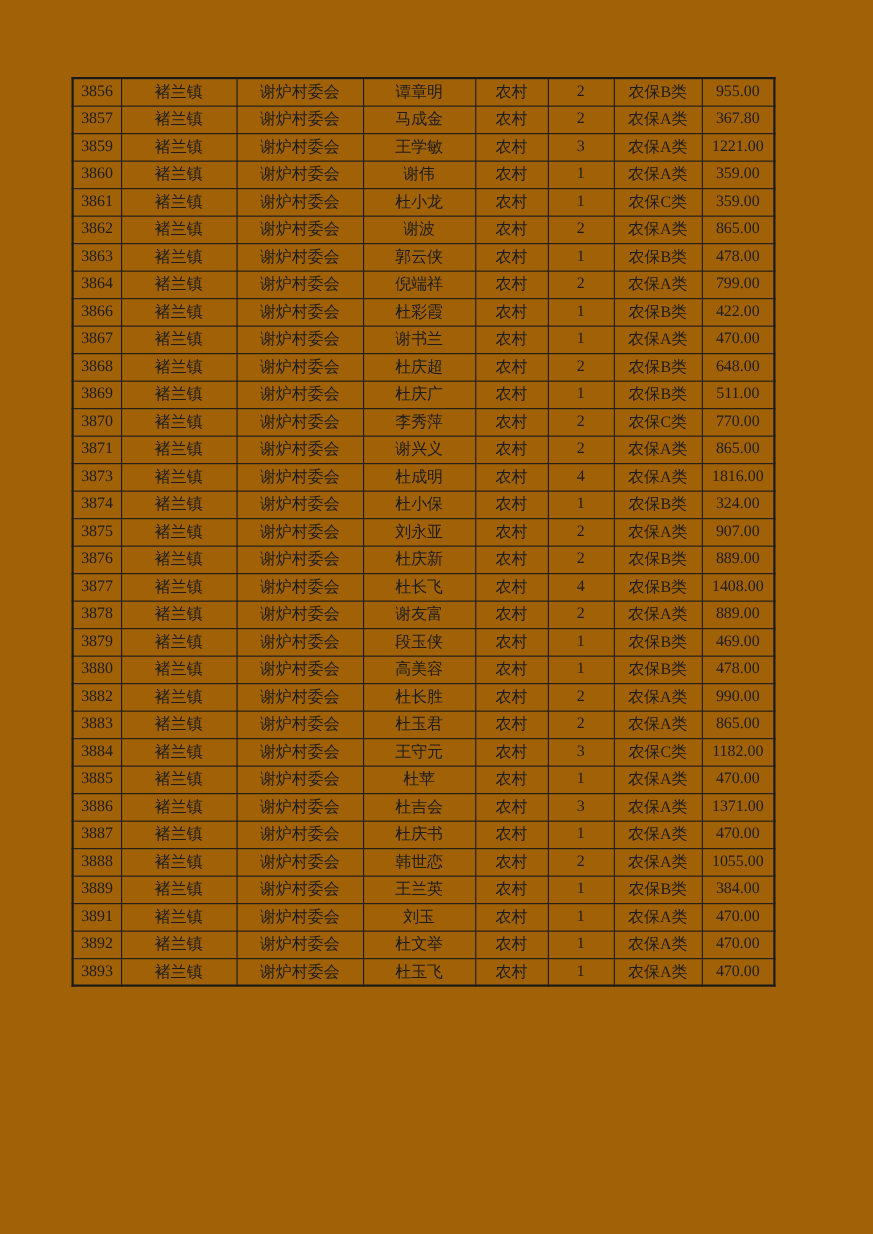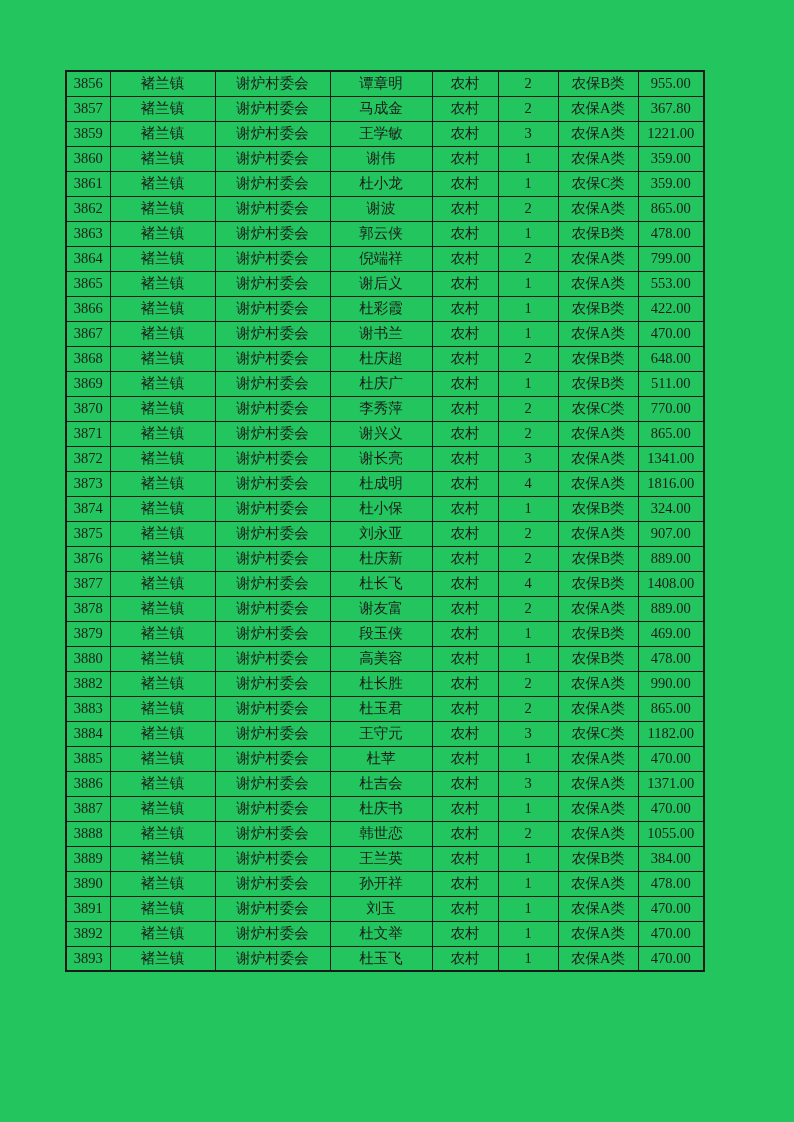--- a/index.html
+++ b/index.html
@@ -4,21 +4,21 @@
 <style>
   * { margin: 0; padding: 0; box-sizing: border-box; }
   html, body {
     width: 794px; height: 1122px;
     background: #ffffff;
     font-family: "Liberation Serif", "DejaVu Serif", serif;
   }
   .page {
     position: relative;
     width: 794px; height: 1122px;
-    background: #22c55e;
+    background: #a16207;
     overflow: hidden;
   }
   table.data-table {
     position: absolute;
     left: 65px; top: 70px;
     border-collapse: collapse;
     table-layout: fixed;
     width: 638px;
     border: 2px solid #1a1a1a;
   }
@@ -132,30 +132,20 @@
           <td>3864</td>
           <td>褚兰镇</td>
           <td>谢炉村委会</td>
           <td>倪端祥</td>
           <td>农村</td>
           <td>2</td>
           <td>农保A类</td>
           <td>799.00</td>
         </tr>
         <tr>
-          <td>3865</td>
-          <td>褚兰镇</td>
-          <td>谢炉村委会</td>
-          <td>谢后义</td>
-          <td>农村</td>
-          <td>1</td>
-          <td>农保A类</td>
-          <td>553.00</td>
-        </tr>
-        <tr>
           <td>3866</td>
           <td>褚兰镇</td>
           <td>谢炉村委会</td>
           <td>杜彩霞</td>
           <td>农村</td>
           <td>1</td>
           <td>农保B类</td>
           <td>422.00</td>
         </tr>
         <tr>
@@ -200,30 +190,20 @@
         </tr>
         <tr>
           <td>3871</td>
           <td>褚兰镇</td>
           <td>谢炉村委会</td>
           <td>谢兴义</td>
           <td>农村</td>
           <td>2</td>
           <td>农保A类</td>
           <td>865.00</td>
-        </tr>
-        <tr>
-          <td>3872</td>
-          <td>褚兰镇</td>
-          <td>谢炉村委会</td>
-          <td>谢长亮</td>
-          <td>农村</td>
-          <td>3</td>
-          <td>农保A类</td>
-          <td>1341.00</td>
         </tr>
         <tr>
           <td>3873</td>
           <td>褚兰镇</td>
           <td>谢炉村委会</td>
           <td>杜成明</td>
           <td>农村</td>
           <td>4</td>
           <td>农保A类</td>
           <td>1816.00</td>
@@ -370,30 +350,20 @@
         </tr>
         <tr>
           <td>3889</td>
           <td>褚兰镇</td>
           <td>谢炉村委会</td>
           <td>王兰英</td>
           <td>农村</td>
           <td>1</td>
           <td>农保B类</td>
           <td>384.00</td>
-        </tr>
-        <tr>
-          <td>3890</td>
-          <td>褚兰镇</td>
-          <td>谢炉村委会</td>
-          <td>孙开祥</td>
-          <td>农村</td>
-          <td>1</td>
-          <td>农保A类</td>
-          <td>478.00</td>
         </tr>
         <tr>
           <td>3891</td>
           <td>褚兰镇</td>
           <td>谢炉村委会</td>
           <td>刘玉</td>
           <td>农村</td>
           <td>1</td>
           <td>农保A类</td>
           <td>470.00</td>

